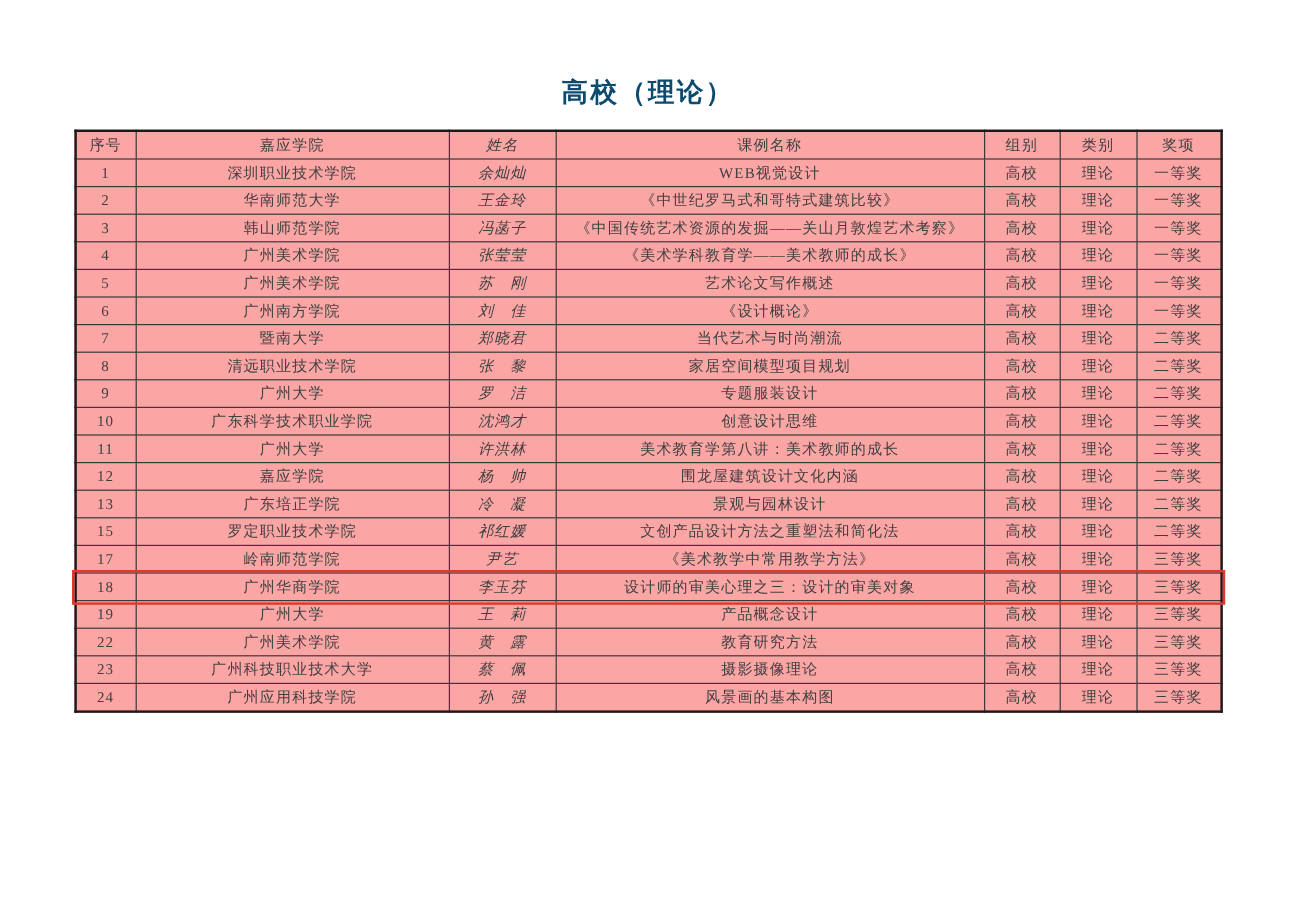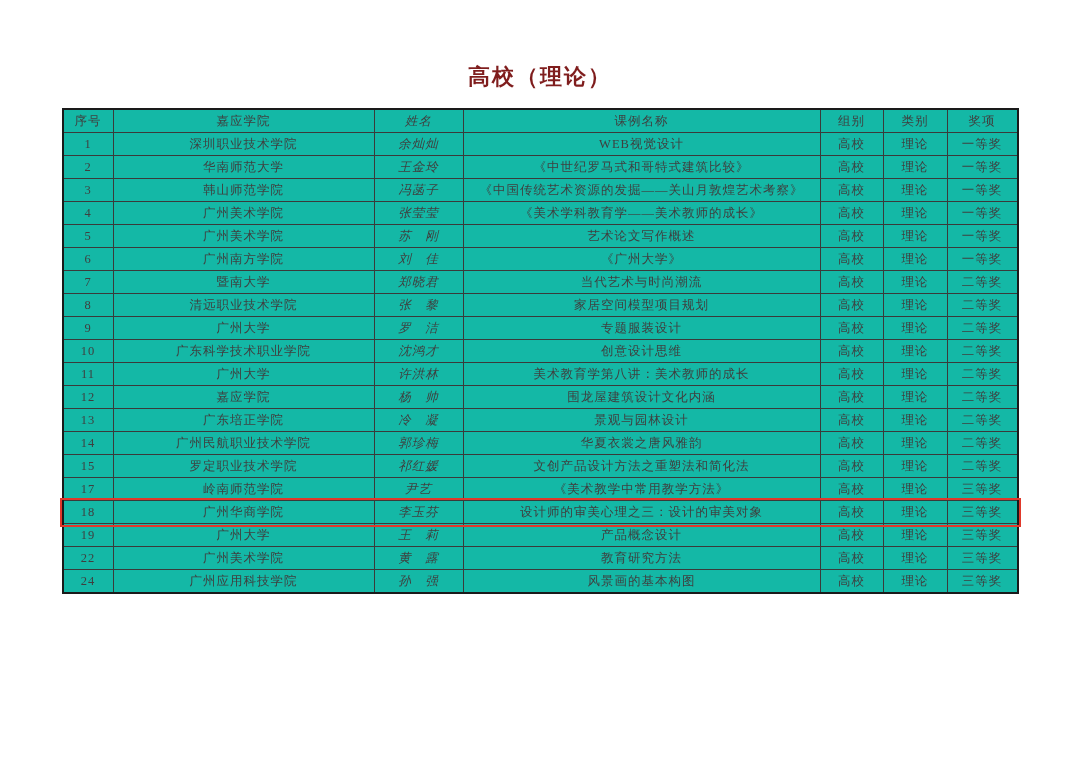--- a/index.html
+++ b/index.html
@@ -16,31 +16,31 @@
     width: 1080px;
     height: 764px;
     background: #ffffff;
   }
   .title {
     margin: 0;
     padding-top: 62px;
     text-align: center;
     font-size: 22px;
     font-weight: bold;
-    color: #7f1d1d;
+    color: #0c4a6e;
     letter-spacing: 2px;
     font-family: "Liberation Serif", "DejaVu Serif", serif;
   }
   table.awards {
     border-collapse: collapse;
     table-layout: fixed;
     margin: 16px auto 0 auto;
     width: 921px;
     border: 2px solid #1a1a1a;
-    background: #14b8a6;
+    background: #fca5a5;
   }
   table.awards th, table.awards td {
     border: 1px solid #3a3a3a;
     height: 22px;
     padding: 0 2px;
     text-align: center;
     vertical-align: middle;
     font-size: 12.5px;
     font-weight: normal;
     color: #3f3f3f;
@@ -124,21 +124,21 @@
           <td class="c2">苏　刚</td>
           <td class="c3">艺术论文写作概述</td>
           <td class="c4">高校</td>
           <td class="c5">理论</td>
           <td class="c6">一等奖</td>
         </tr>
         <tr>
           <td class="c0">6</td>
           <td class="c1">广州南方学院</td>
           <td class="c2">刘　佳</td>
-          <td class="c3">《广州大学》</td>
+          <td class="c3">《设计概论》</td>
           <td class="c4">高校</td>
           <td class="c5">理论</td>
           <td class="c6">一等奖</td>
         </tr>
         <tr>
           <td class="c0">7</td>
           <td class="c1">暨南大学</td>
           <td class="c2">郑晓君</td>
           <td class="c3">当代艺术与时尚潮流</td>
           <td class="c4">高校</td>
@@ -188,29 +188,20 @@
           <td class="c3">围龙屋建筑设计文化内涵</td>
           <td class="c4">高校</td>
           <td class="c5">理论</td>
           <td class="c6">二等奖</td>
         </tr>
         <tr>
           <td class="c0">13</td>
           <td class="c1">广东培正学院</td>
           <td class="c2">冷　凝</td>
           <td class="c3">景观与园林设计</td>
-          <td class="c4">高校</td>
-          <td class="c5">理论</td>
-          <td class="c6">二等奖</td>
-        </tr>
-        <tr>
-          <td class="c0">14</td>
-          <td class="c1">广州民航职业技术学院</td>
-          <td class="c2">郭珍梅</td>
-          <td class="c3">华夏衣裳之唐风雅韵</td>
           <td class="c4">高校</td>
           <td class="c5">理论</td>
           <td class="c6">二等奖</td>
         </tr>
         <tr>
           <td class="c0">15</td>
           <td class="c1">罗定职业技术学院</td>
           <td class="c2">祁红媛</td>
           <td class="c3">文创产品设计方法之重塑法和简化法</td>
           <td class="c4">高校</td>
@@ -247,20 +238,29 @@
         <tr>
           <td class="c0">22</td>
           <td class="c1">广州美术学院</td>
           <td class="c2">黄　露</td>
           <td class="c3">教育研究方法</td>
           <td class="c4">高校</td>
           <td class="c5">理论</td>
           <td class="c6">三等奖</td>
         </tr>
         <tr>
+          <td class="c0">23</td>
+          <td class="c1">广州科技职业技术大学</td>
+          <td class="c2">蔡　佩</td>
+          <td class="c3">摄影摄像理论</td>
+          <td class="c4">高校</td>
+          <td class="c5">理论</td>
+          <td class="c6">三等奖</td>
+        </tr>
+        <tr>
           <td class="c0">24</td>
           <td class="c1">广州应用科技学院</td>
           <td class="c2">孙　强</td>
           <td class="c3">风景画的基本构图</td>
           <td class="c4">高校</td>
           <td class="c5">理论</td>
           <td class="c6">三等奖</td>
         </tr>
       </tbody>
   </table>

